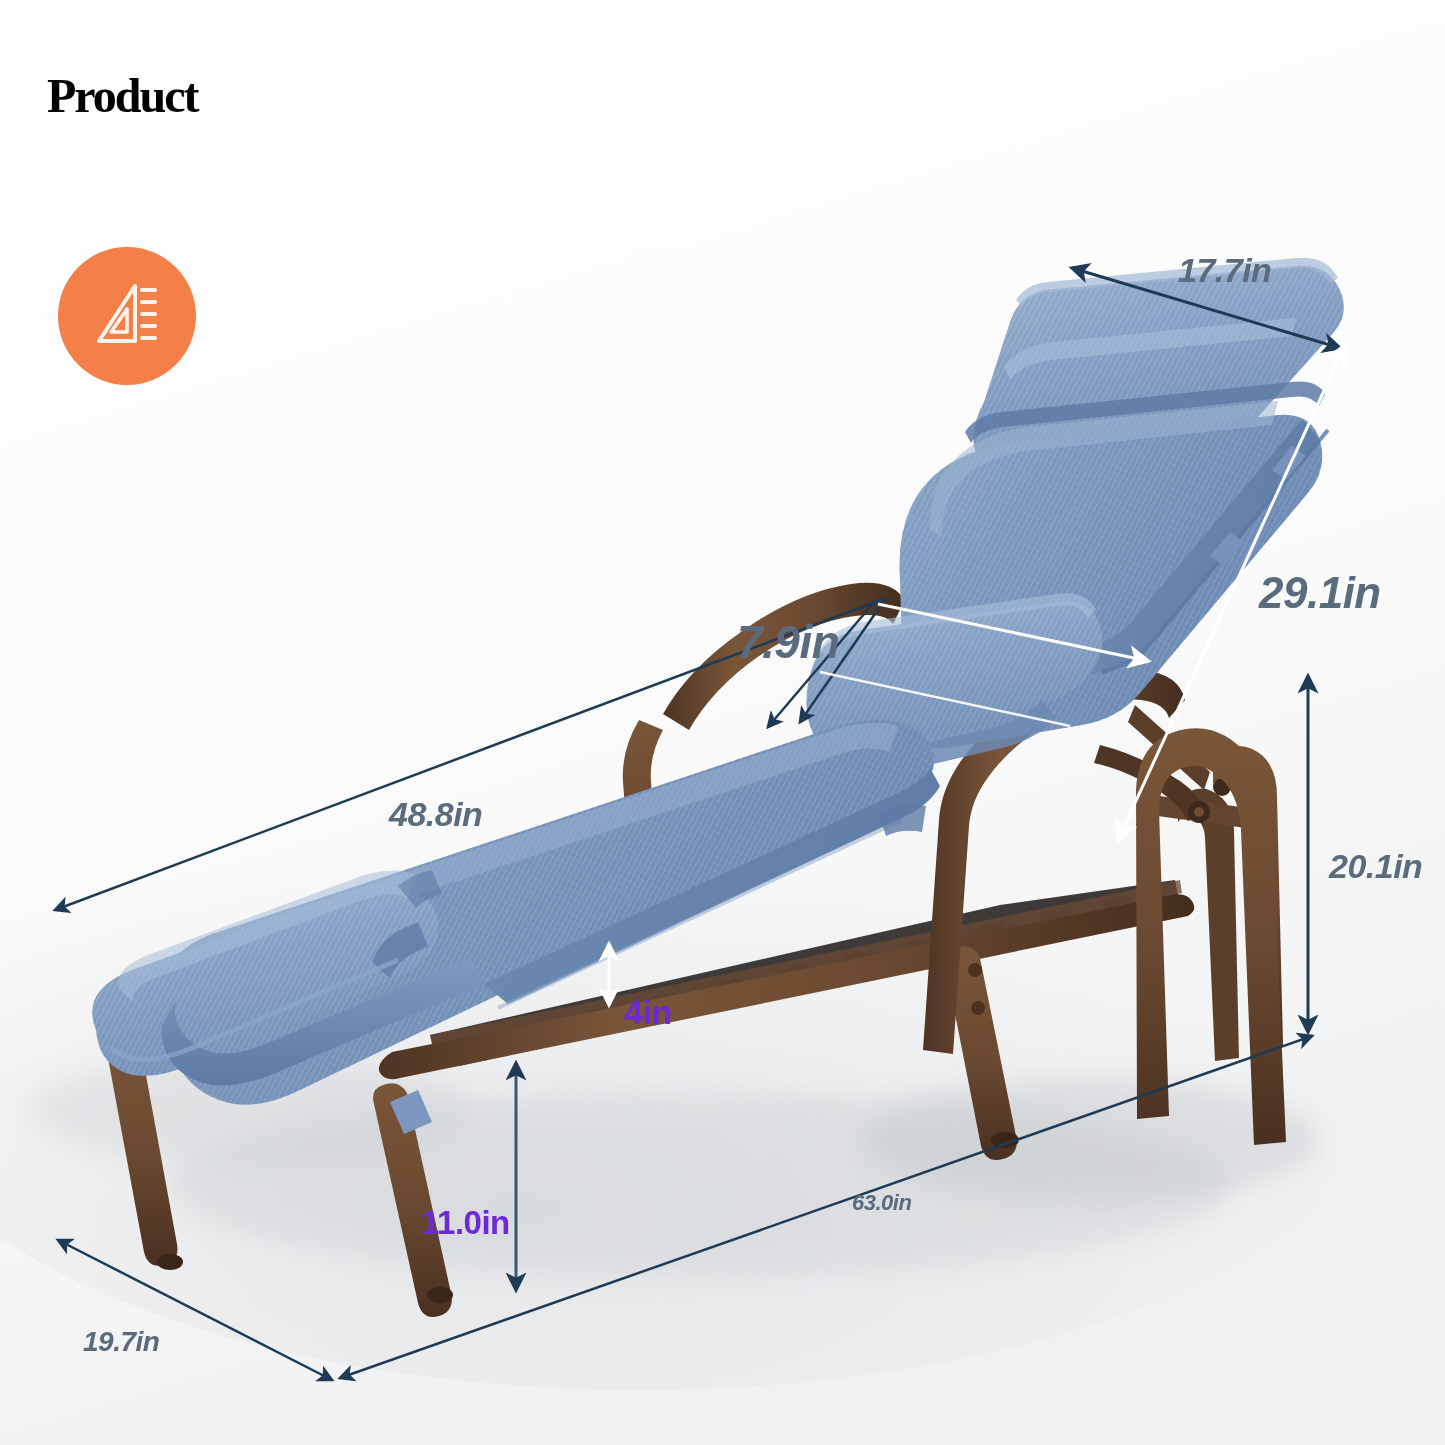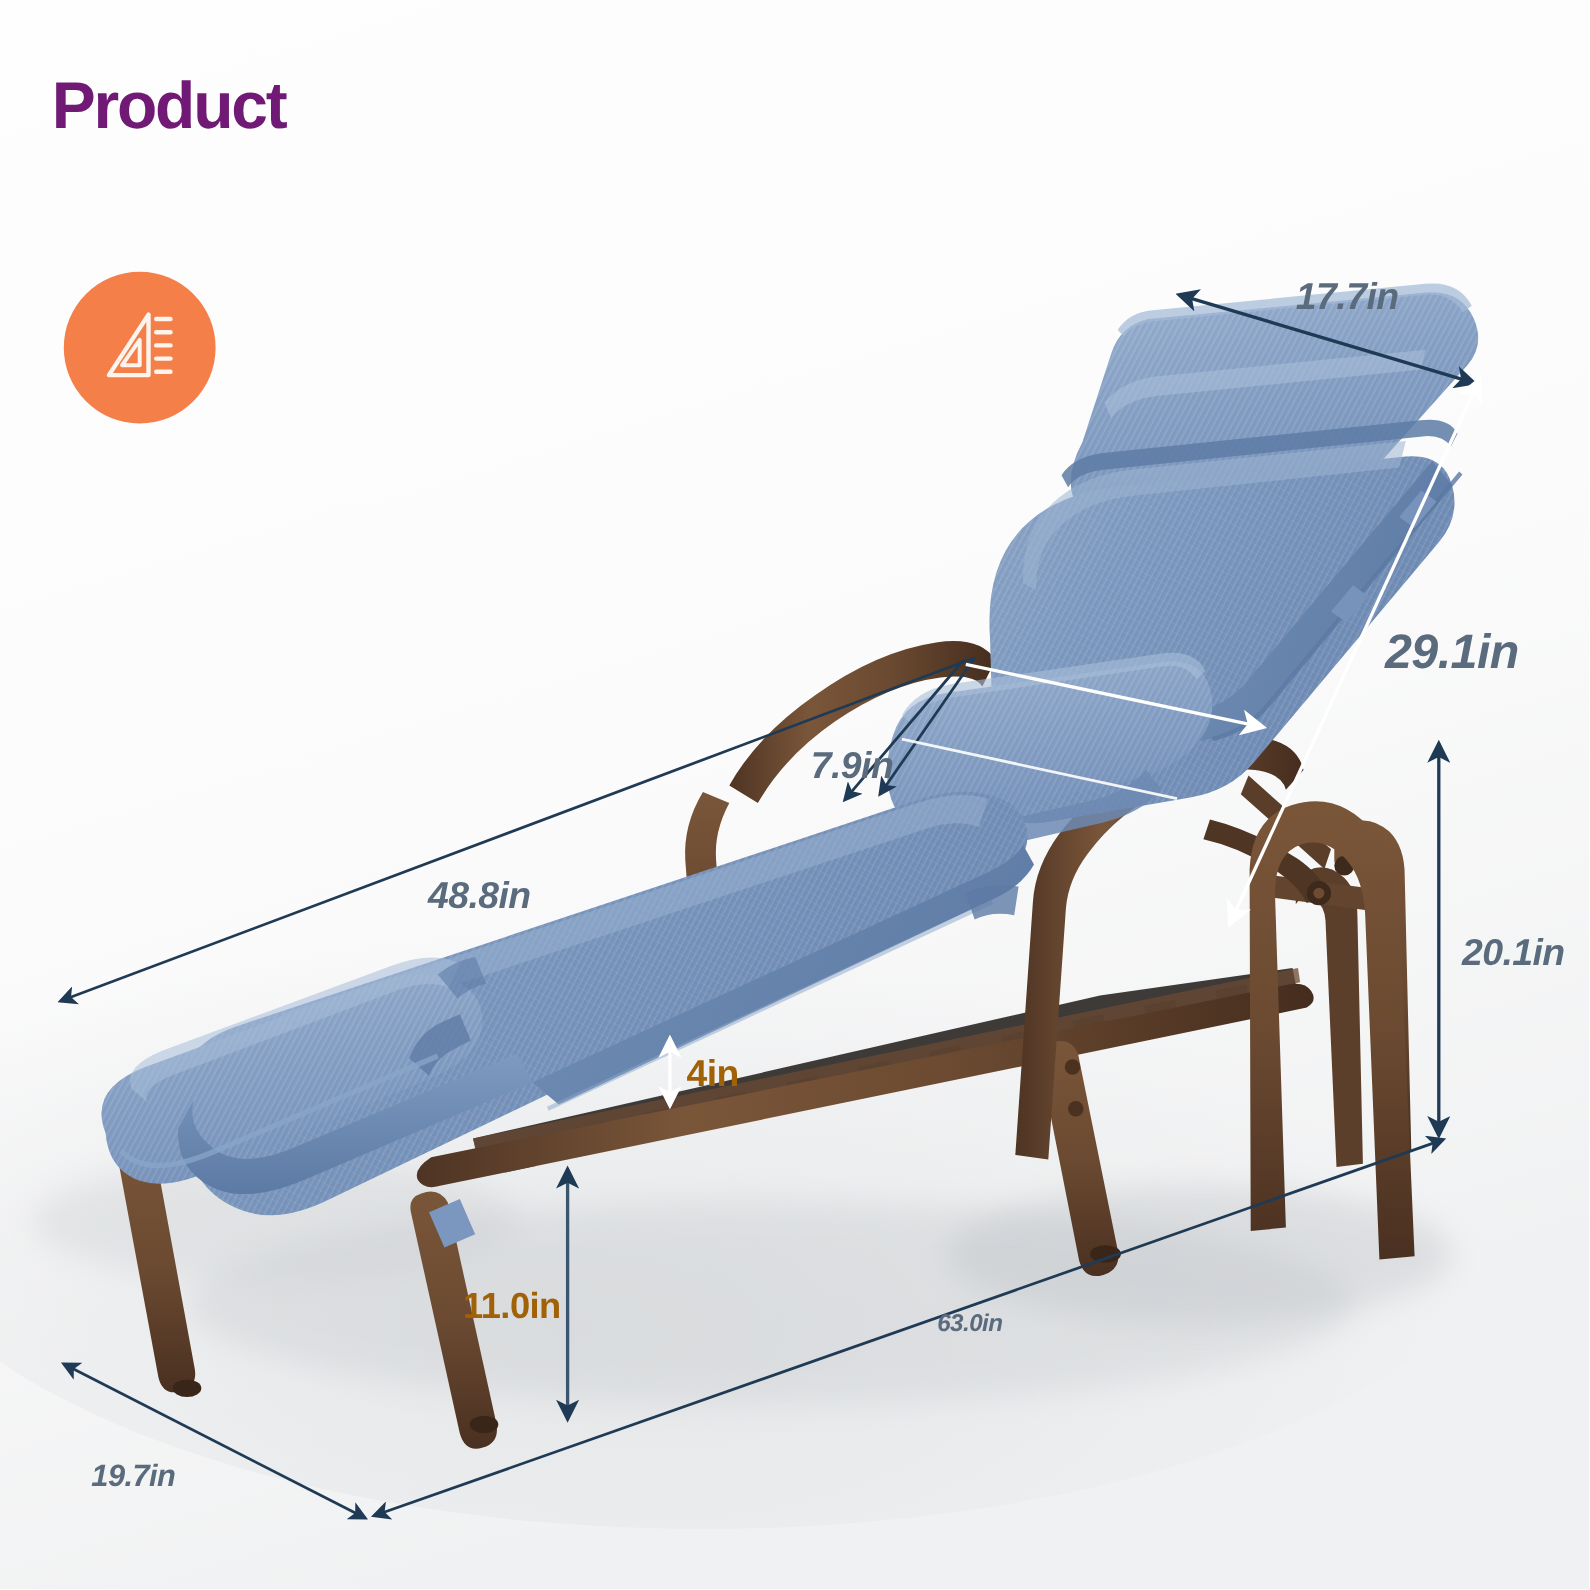--- a/index.html
+++ b/index.html
@@ -17,26 +17,26 @@
   }
 
   
   #title-block {
     position: absolute;
     left: 47px;
     top: 52px;
     width: 700px;
   }
   #title-line1, #title-line2 {
-    font-family: Liberation Sans, sans-serif;
+    font-family: Liberation Serif, serif;
     font-weight: bold;
-    font-size: 60px;
+    font-size: 48px;
     line-height: 88px;
     letter-spacing: -2px;
-    color: #701a75;
+    color: #000000;
     white-space: nowrap;
   }
 
   
   #icon-badge {
     position: absolute;
     left: 58px;
     top: 247px;
     width: 138px;
     height: 138px;
@@ -62,25 +62,25 @@
   
   .dim-label {
     position: absolute;
     font-family: "Liberation Sans", sans-serif;
     font-weight: bold;
     letter-spacing: -0.5px;
     white-space: nowrap;
     pointer-events: none;
   }
   .dim-dark  { color: #5a6b7d; font-style: italic; }
-  .dim-white { color: #a16207; }
+  .dim-white { color: #6d28d9; margin-top: 36px; }
 
   #lbl-177  { left: 1178px; top: 251px; font-size: 34px; }
   #lbl-291  { left: 1259px; top: 568px; font-size: 44px; }
-  #lbl-79   { left: 737px;  top: 677px; font-size: 34px; }
+  #lbl-79   { left: 737px;  top: 615px; font-size: 46px; }
   #lbl-488  { left: 389px;  top: 750px; font-size: 34px; margin-top: 45px; }
   #lbl-201  { left: 1329px; top: 822px; font-size: 34px; margin-top: 25px; }
   #lbl-4    { left: 624px;  top: 957px; font-size: 34px; }
   #lbl-110  { left: 421px;  top: 1168px; font-size: 33px; }
   #lbl-630  { left: 852px;  top: 1190px; font-size: 22px; }
   #lbl-197  { left: 83px;   top: 1326px; font-size: 28px; }
 
   
   #dim-overlay {
     position: absolute;

